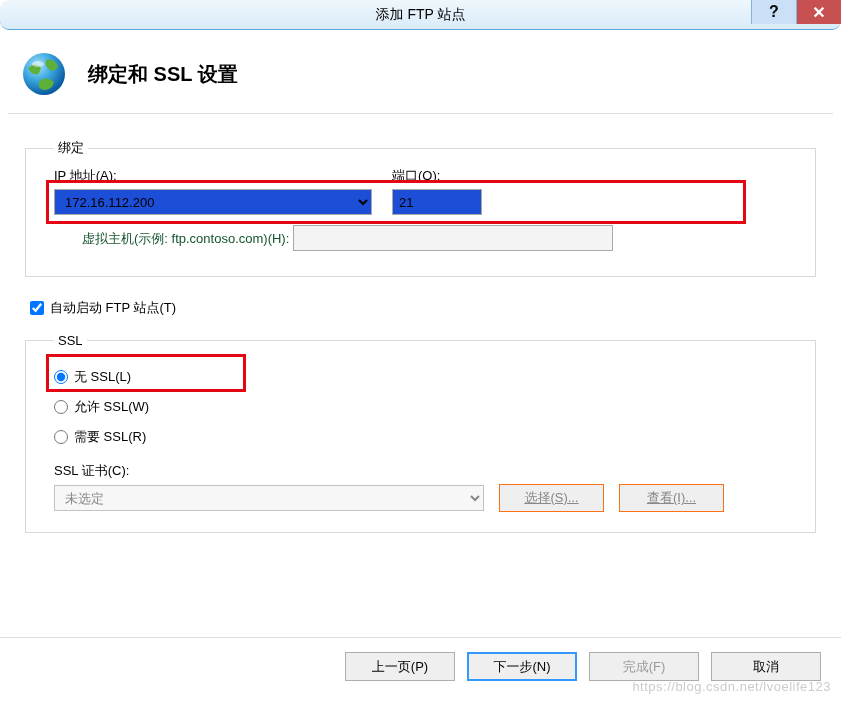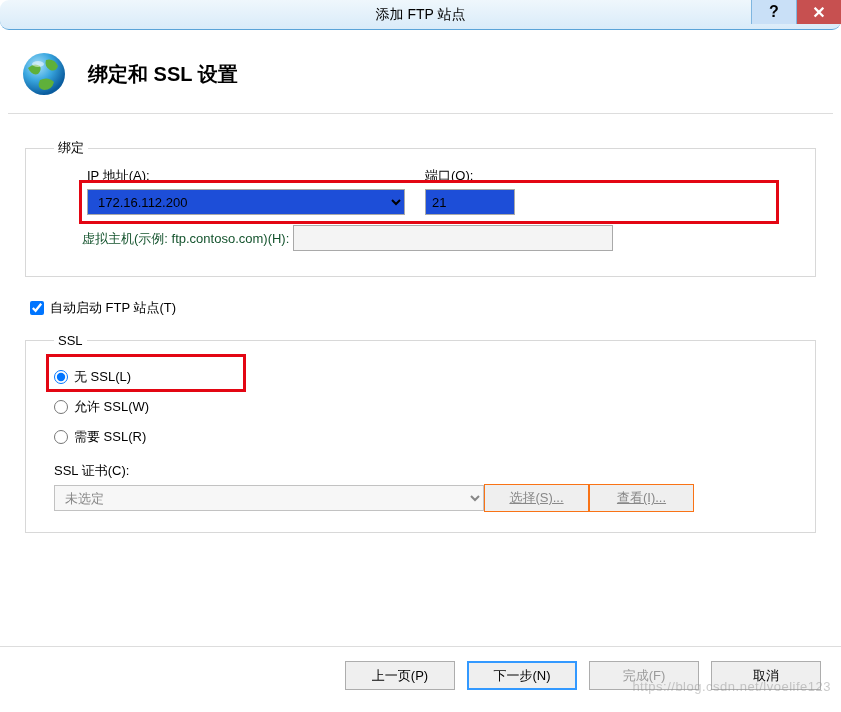--- a/index.html
+++ b/index.html
@@ -76,21 +76,20 @@
     position: relative;
   }
   legend {
     padding: 0 4px;
     font-size: 13px;
   }
   .row {
     display: flex;
     gap: 20px;
     align-items: flex-end;
-    margin-left: 33px;
   }
   .col { display: flex; flex-direction: column; }
   label.field-label { margin-bottom: 4px; }
   select, input[type=text] {
     font-family: inherit;
     font-size: 13px;
     padding: 3px 6px;
     border: 1px solid #a9a9a9;
     background: #1d4ed8;
     height: 26px;
@@ -115,39 +114,39 @@
   }
   input[type=checkbox], input[type=radio] {
     width: 14px; height: 14px; margin: 0;
   }
   .sub-indent { margin-left: 28px; margin-top: 10px; }
   .disabled-text { color: #14532d; }
   .auto-start { margin: 0 5px 16px 5px; }
   fieldset.ssl { padding-bottom: 20px; }
   .ssl .radio-row { margin: 8px 0; padding: 2px 0; }
   .ssl-cert-label { margin-top: 14px; margin-bottom: 4px; display: block; }
-  .cert-row { display: flex; align-items: center; }
+  .cert-row { display: flex; gap: 15px; align-items: center; }
   select.cert {
     width: 430px;
     background: #f4f4f4;
     color: #555;
   }
   button.small {
     font-family: inherit;
     font-size: 13px;
     height: 28px;
     width: 105px;
     background: #efefef;
     border: 1px solid #f97316;
     color: #888;
     text-decoration: underline;
   }
   .footer {
     position: absolute;
-    bottom: 8px;
+    bottom: 17px;
     left: 0;
     right: 0;
     border-top: 1px solid #ddd;
     padding: 14px 20px;
     display: flex;
     justify-content: flex-end;
     gap: 12px;
   }
   .footer button {
     font-family: inherit;

